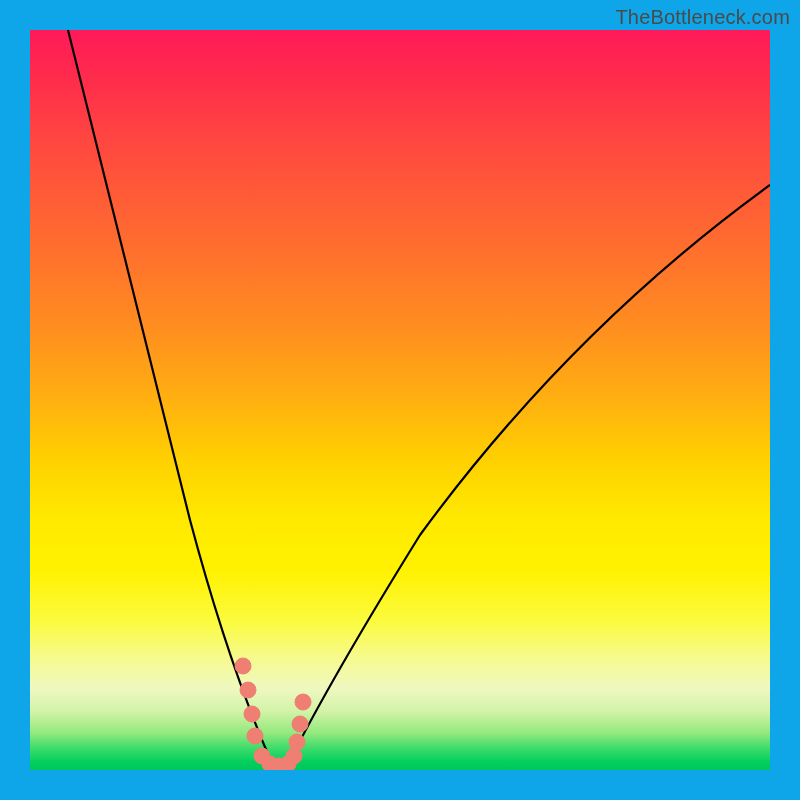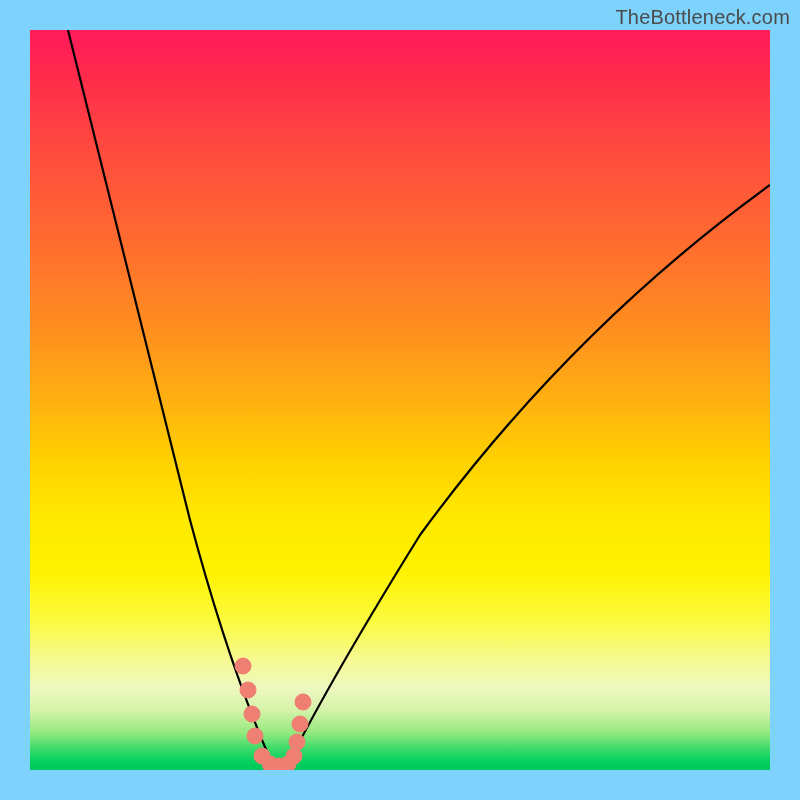--- a/index.html
+++ b/index.html
@@ -8,21 +8,21 @@
     width: 800px;
     height: 800px;
     overflow: hidden;
     background: #000;
     font-family: Arial, Helvetica, sans-serif;
   }
   .frame {
     position: absolute;
     left: 0; top: 0;
     width: 800px; height: 800px;
-    background: #7dd3fc;
+    background: #0ea5e9;
   }
   .plot {
     position: absolute;
     left: 30px;
     top: 30px;
     width: 740px;
     height: 740px;
     overflow: hidden;
     
   }

